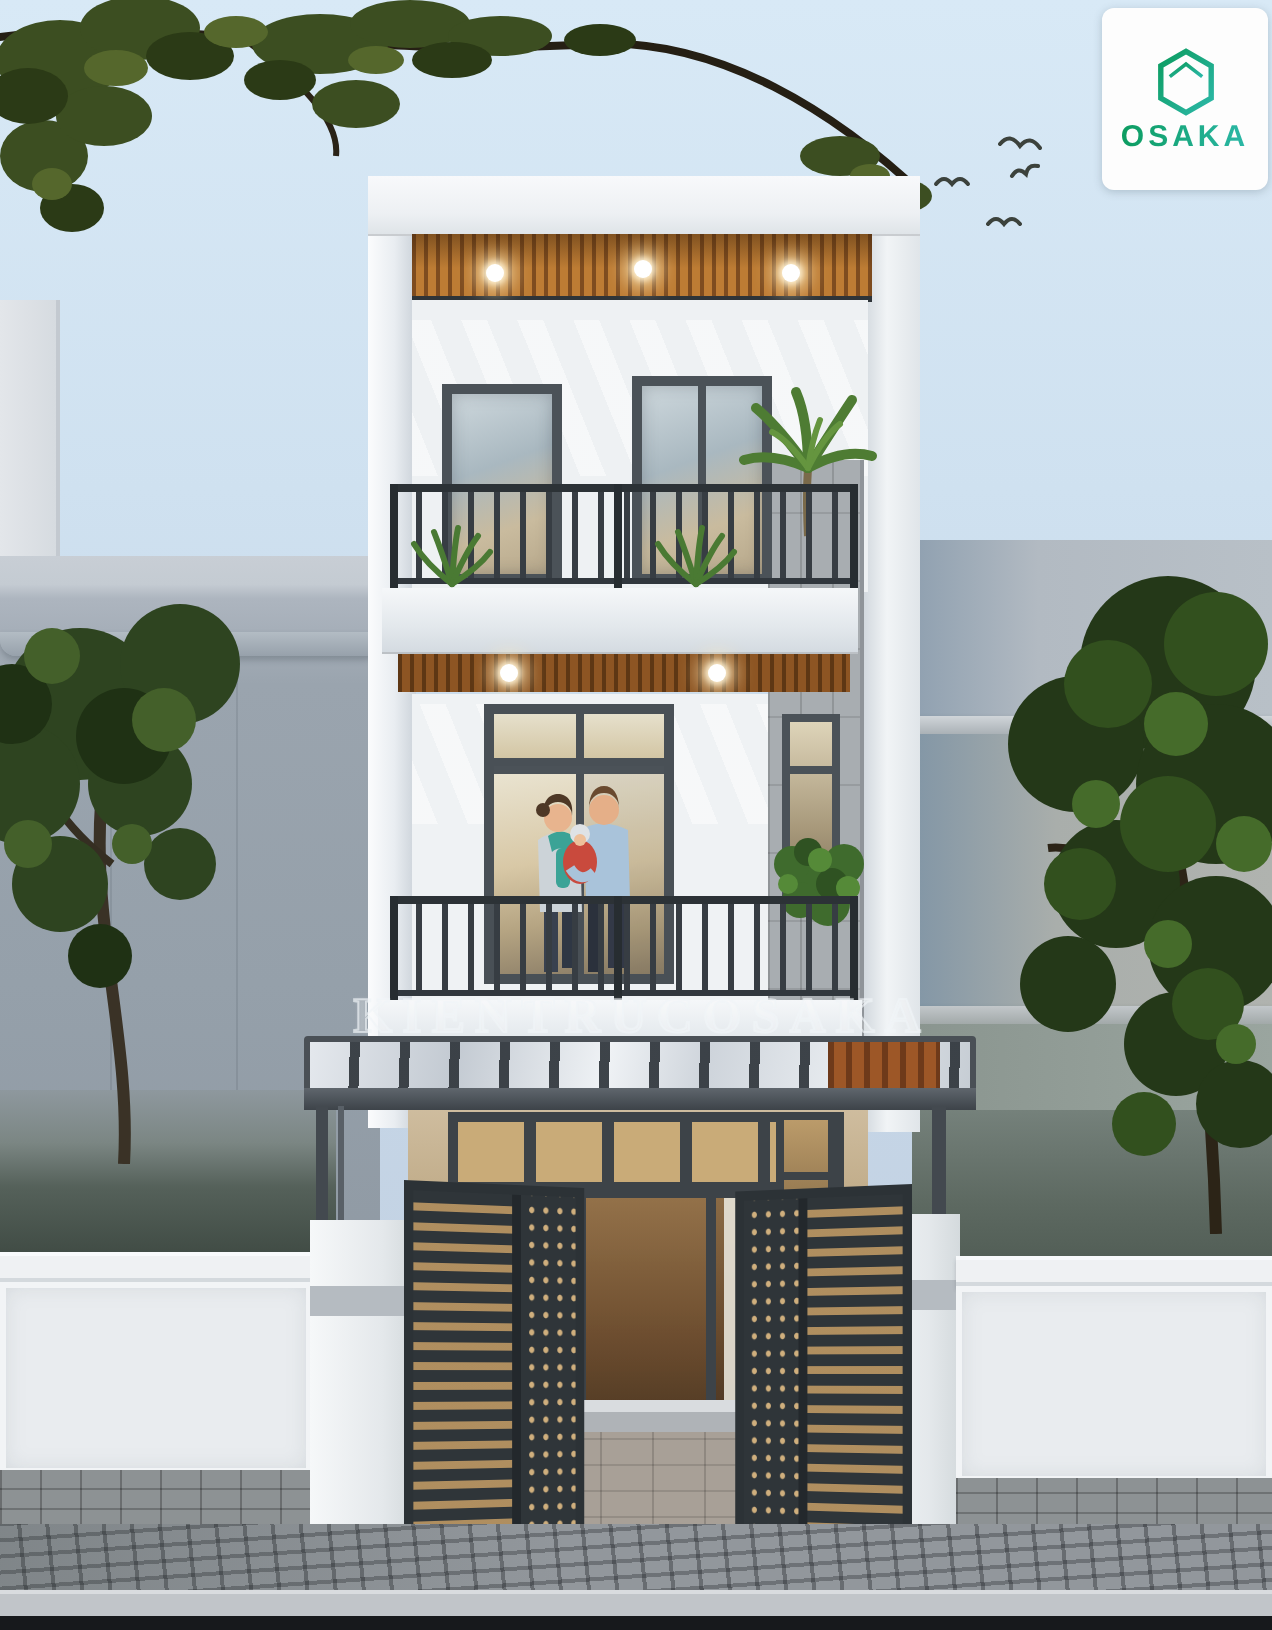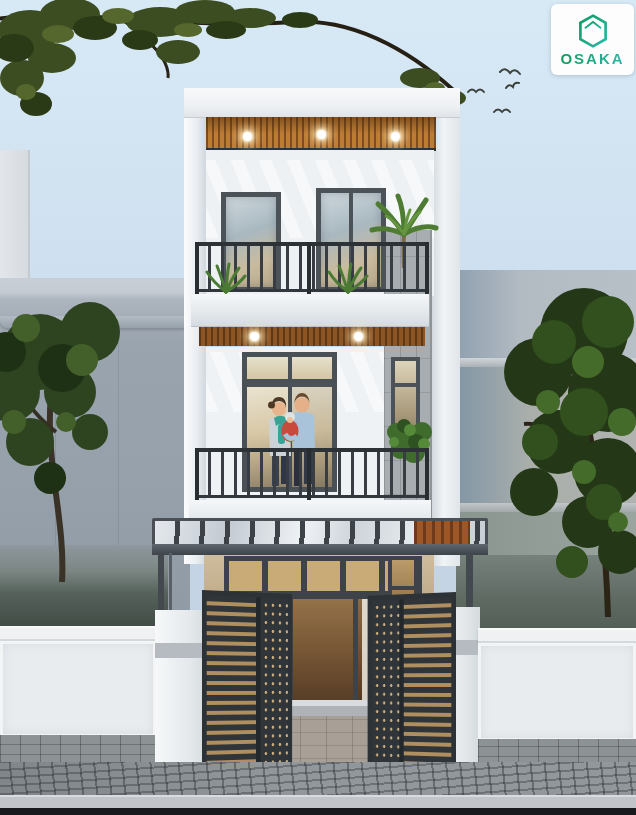--- a/index.html
+++ b/index.html
@@ -123,21 +123,21 @@
   .fbr{left:478px;top:739px;width:158px;height:38px;}
 
   
   .pavement{left:0;top:762px;width:636px;height:53px;background:#92979c;
     background-image:repeating-linear-gradient(84deg,rgba(25,28,32,.35) 0 2px,transparent 2px 14px),repeating-linear-gradient(-4deg,rgba(25,28,32,.3) 0 2px,transparent 2px 8px);}
   .pavement::after{content:"";position:absolute;inset:0;background:linear-gradient(90deg,rgba(45,55,50,.18),rgba(0,0,0,0) 45%);}
   .curb{left:0;top:795px;width:636px;height:14px;background:#c1c5c9;border-top:2px solid #d9dcdf;}
   .road{left:0;top:808px;width:636px;height:7px;background:#17191c;}
 
   
-  .logo{left:551px;top:4px;width:83px;height:71px;background:#fdfdfd;border-radius:6px;box-shadow:0 1px 4px rgba(60,80,90,.25);
+  .logo{left:551px;top:4px;width:83px;height:91px;background:#fdfdfd;border-radius:6px;box-shadow:0 1px 4px rgba(60,80,90,.25);
     display:flex;flex-direction:column;align-items:center;justify-content:center;gap:1px;}
   .logo-text{font-weight:bold;font-size:15px;letter-spacing:2px;
     background:linear-gradient(90deg,#0c9c60,#2cb8a8);-webkit-background-clip:text;background-clip:text;color:transparent;}
 
   .z1{z-index:1}.z2{z-index:2}.z3{z-index:3}.z4{z-index:4}.z5{z-index:5}.z6{z-index:6}
   .z7{z-index:7}.z8{z-index:8}.z9{z-index:9}.z10{z-index:10}.z11{z-index:11}.z12{z-index:12}.z30{z-index:30}
 </style>
 </head>
 <body>
 
@@ -375,20 +375,23 @@
 
   <div class="abs rail rail2 z7">
     <div class="r-top"></div>
       <div class="r-bars"></div>
       <div class="r-mid"></div>
     <div class="r-post" style="left:0"></div>
       <div class="r-post" style="left:112px"></div>
       <div class="r-post" style="right:0"></div>
   </div>
   <div class="abs parapet2 z7"></div>
+  <div class="abs watermark z9">
+      <span>KIENTRUCOSAKA</span>
+    </div>
 
   <div class="abs gf-wall z5"></div>
   <div class="abs gf-door z5">
     <div class="gfd-transom"></div>
     <div class="gfd-leaves">
       <div class="gfd-leaf">
           <div class="gfd-white"></div>
         </div>
       <div class="gfd-stile"></div>
       <div class="gfd-leaf" style="filter:brightness(1.06)"></div>

